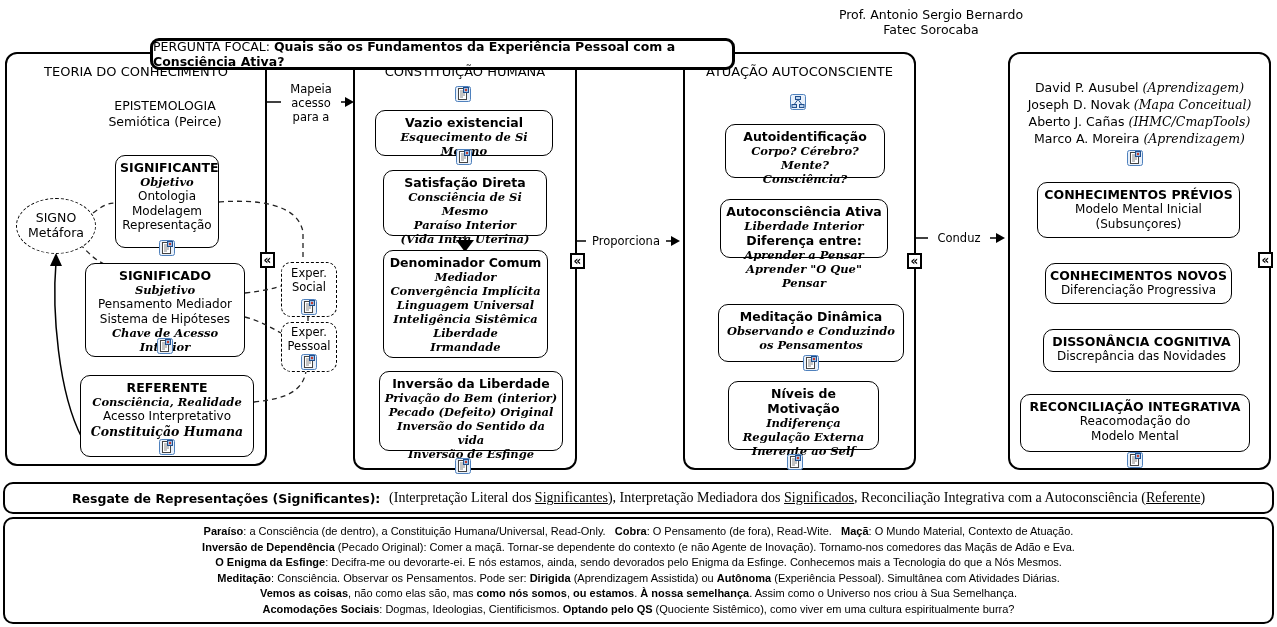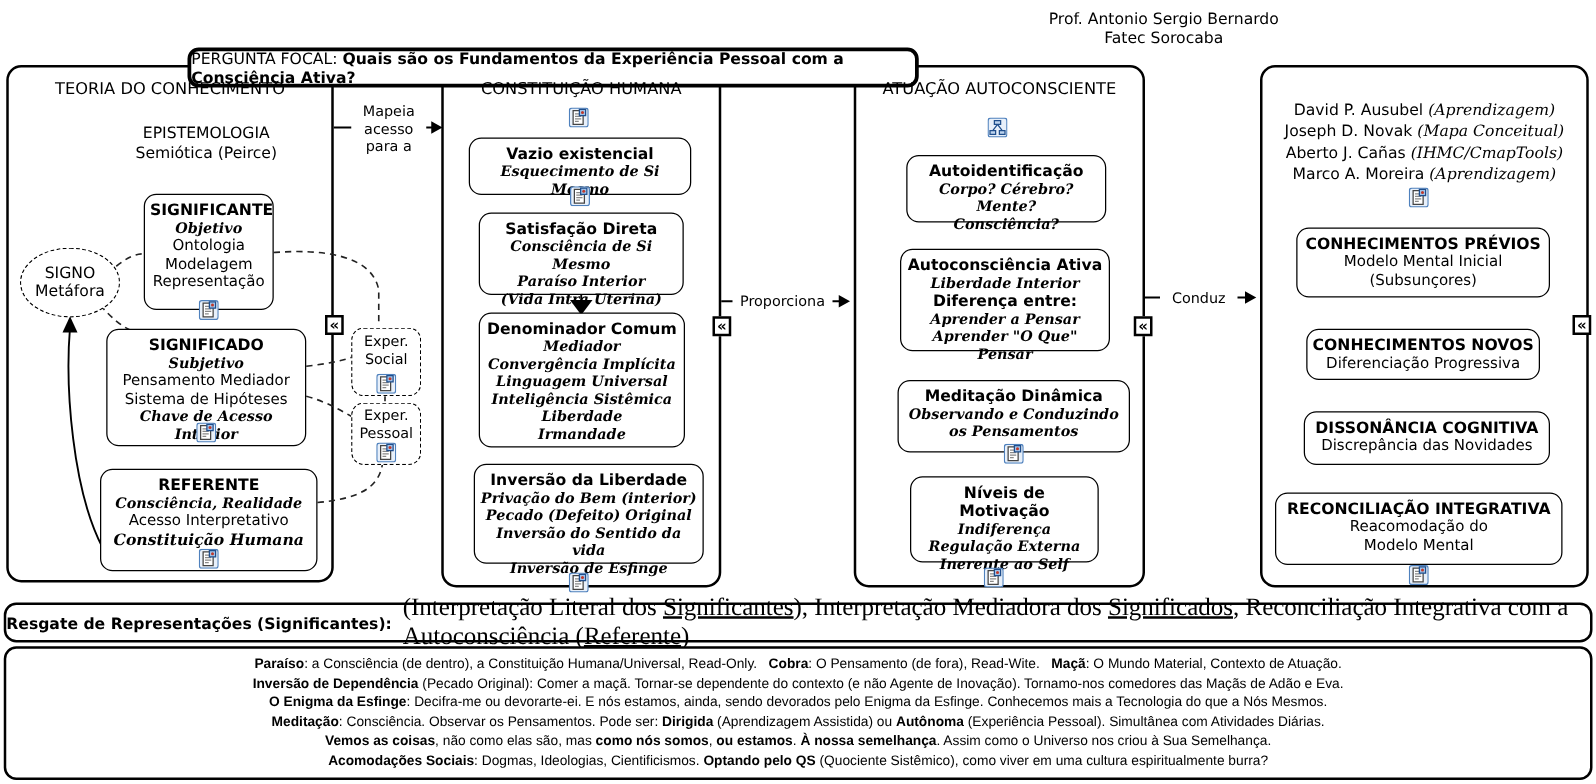--- a/index.html
+++ b/index.html
@@ -26,21 +26,21 @@
            align-items:center;justify-content:center;font-size:12.5px;box-sizing:border-box;z-index:3;}
   .author{position:absolute;text-align:center;font-size:12.5px;line-height:15px;z-index:3;}
   .link-label{position:absolute;background:#fff;font-size:11.5px;line-height:14px;text-align:center;z-index:3;padding:0 2px;}
   .chev{position:absolute;width:15px;height:16px;border:2px solid #000;background:#fff;z-index:4;
         font-weight:bold;font-size:12px;line-height:13px;text-align:center;box-sizing:border-box;}
   .icon{position:absolute;width:16px;height:16px;z-index:4;}
   .icon-c{left:50%;transform:translateX(-50%);}
   .bar{position:absolute;border:2px solid #000;border-radius:10px;background:#fff;box-sizing:border-box;
        display:flex;align-items:center;justify-content:center;z-index:3;}
   .resgate-label{font-weight:bold;font-size:12.5px;white-space:pre;}
-  .resgate-rest{font-family:"Liberation Serif","DejaVu Serif",serif;font-size:20px;white-space:pre-wrap;}
+  .resgate-rest{font-family:"Liberation Serif","DejaVu Serif",serif;font-size:14px;white-space:pre-wrap;}
   .notes{position:absolute;border:2px solid #000;border-radius:10px;background:#fff;box-sizing:border-box;
          text-align:center;z-index:3;font-family:"Liberation Sans","DejaVu Sans",sans-serif;font-size:11px;line-height:15.5px;padding-top:5px;}
   .b{font-weight:bold;}
   .u{text-decoration:underline;}
   .ser{font-family:"DejaVu Serif",serif;font-style:italic;}
   .hdr-names{position:absolute;text-align:center;font-size:12.5px;line-height:17px;z-index:3;}
 </style>
 </head>
 <body>
 
@@ -274,21 +274,21 @@
       </svg></span>
 
   <div class="node" style="left:725px;top:124px;width:160px;height:54px;padding-top:4px;">
     <div class="nb-title">Autoidentificação</div>
     <div>
         <div class="script">Corpo? Cérebro? Mente?</div>
         <div class="script">Consciência?</div>
       </div>
   </div>
 
-  <div class="node" style="left:720px;top:199px;width:168px;height:82px;padding-top:4px;">
+  <div class="node" style="left:720px;top:199px;width:168px;height:59px;padding-top:4px;">
     <div class="nb-title">Autoconsciência Ativa</div>
     <div>
         <div class="script">Liberdade Interior</div>
         <div class="nb-sub">Diferença entre:</div>
         <div class="script">Aprender a Pensar</div>
         <div class="script">Aprender "O Que" Pensar</div>
       </div>
   </div>
 
   <div class="node" style="left:718px;top:304px;width:186px;height:58px;padding-top:4px;">

